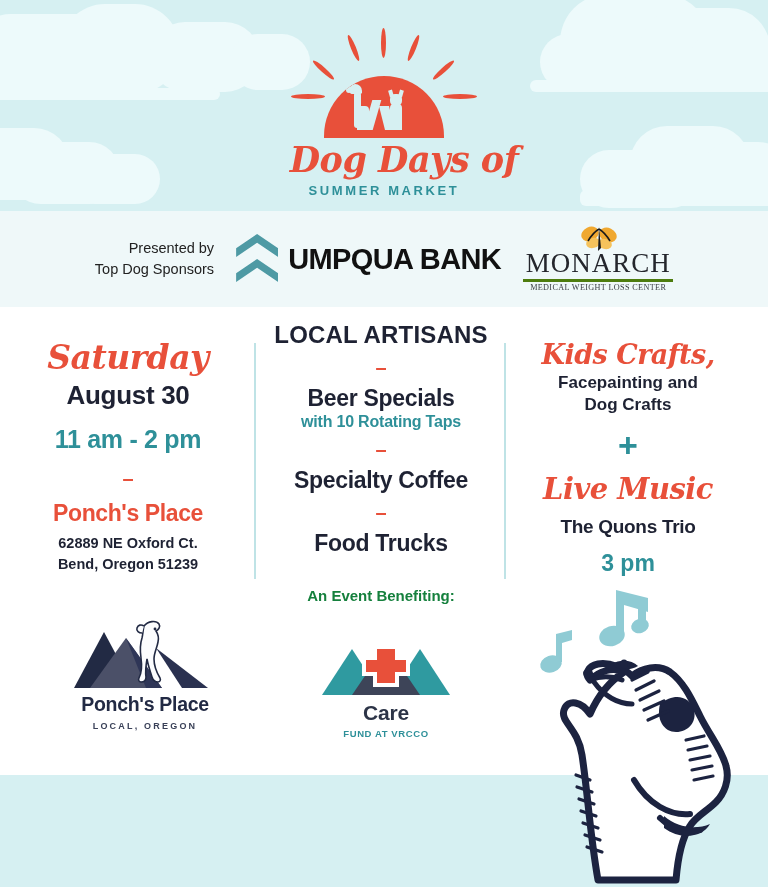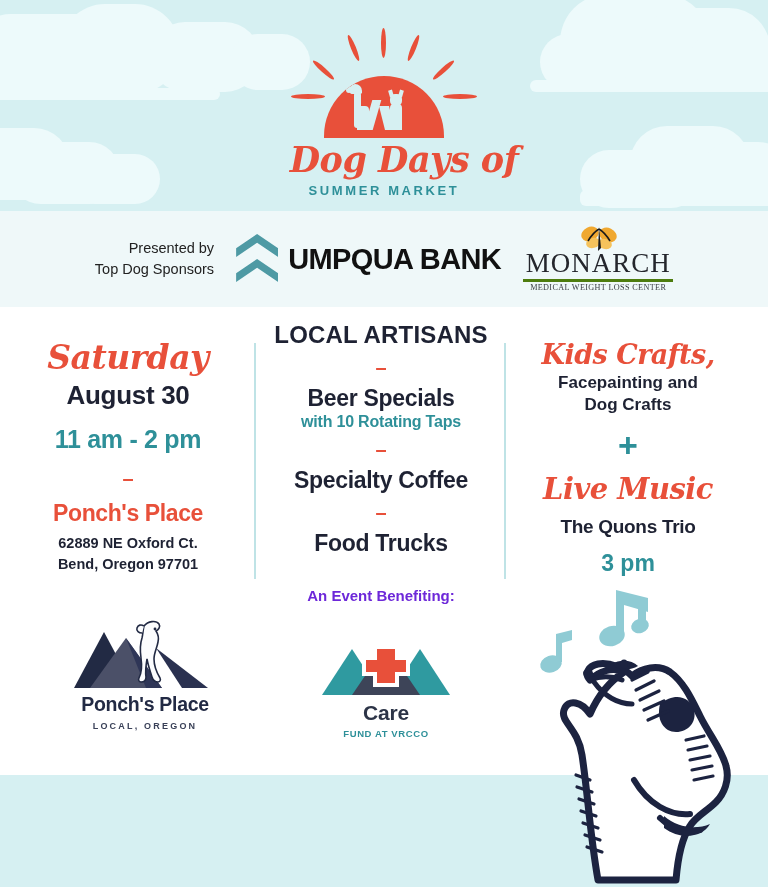--- a/index.html
+++ b/index.html
@@ -141,21 +141,21 @@
   }
 
   .m-head{font-size:24px;margin-top:14px;letter-spacing:0.2px;}
   .m-item{font-size:23px;letter-spacing:-0.3px;}
   .m-sub{
     font-family:"Liberation Sans", sans-serif;
     font-weight:700;font-size:16px;color:#2e9099;margin-top:1px;letter-spacing:-0.2px;
   }
   .m-bene{
     font-family:"Liberation Sans", sans-serif;
-    font-weight:700;font-size:15px;color:#6d28d9;margin-top:30px;
+    font-weight:700;font-size:15px;color:#15803d;margin-top:30px;
   }
 
   .r-kids{font-size:27px;margin-top:34px;}
   .r-sub{font-size:17px;margin-top:3px;line-height:1.28;}
   .r-plus{color:#2e9099;font-size:34px;font-weight:700;line-height:1;margin-top:12px;
     font-family:"Liberation Sans", sans-serif;}
   .r-live{font-size:29px;margin-top:12px;}
   .r-band{font-size:19px;margin-top:12px;letter-spacing:-0.3px;}
   .r-time{
     font-family:"Liberation Sans", sans-serif;
@@ -298,21 +298,21 @@
     <div class="divider d1"></div>
     <div class="divider d2"></div>
 
     <div class="col col-left">
       <div class="script-h h-sat">Saturday</div>
       <div class="bold-dark d-date">August 30</div>
       <div class="d-time">11 am - 2 pm</div>
       <div class="dash dash-sp">–</div>
       <div class="d-venue">Ponch's Place</div>
       <div class="d-addr">62889 NE Oxford Ct.</div>
-      <div class="d-addr" style="margin-top:0;">Bend, Oregon 97701</div>
+      <div class="d-addr" style="margin-top:0;">Bend, Oregon 51239</div>
     </div>
 
     <div class="col col-mid">
       <div class="bold-dark m-head">LOCAL ARTISANS</div>
       <div class="dash" style="margin-top:8px;">–</div>
       <div class="bold-dark m-item" style="margin-top:8px;">Beer Specials</div>
       <div class="m-sub">with 10 Rotating Taps</div>
       <div class="dash" style="margin-top:8px;">–</div>
       <div class="bold-dark m-item" style="margin-top:8px;">Specialty Coffee</div>
       <div class="dash" style="margin-top:8px;">–</div>

